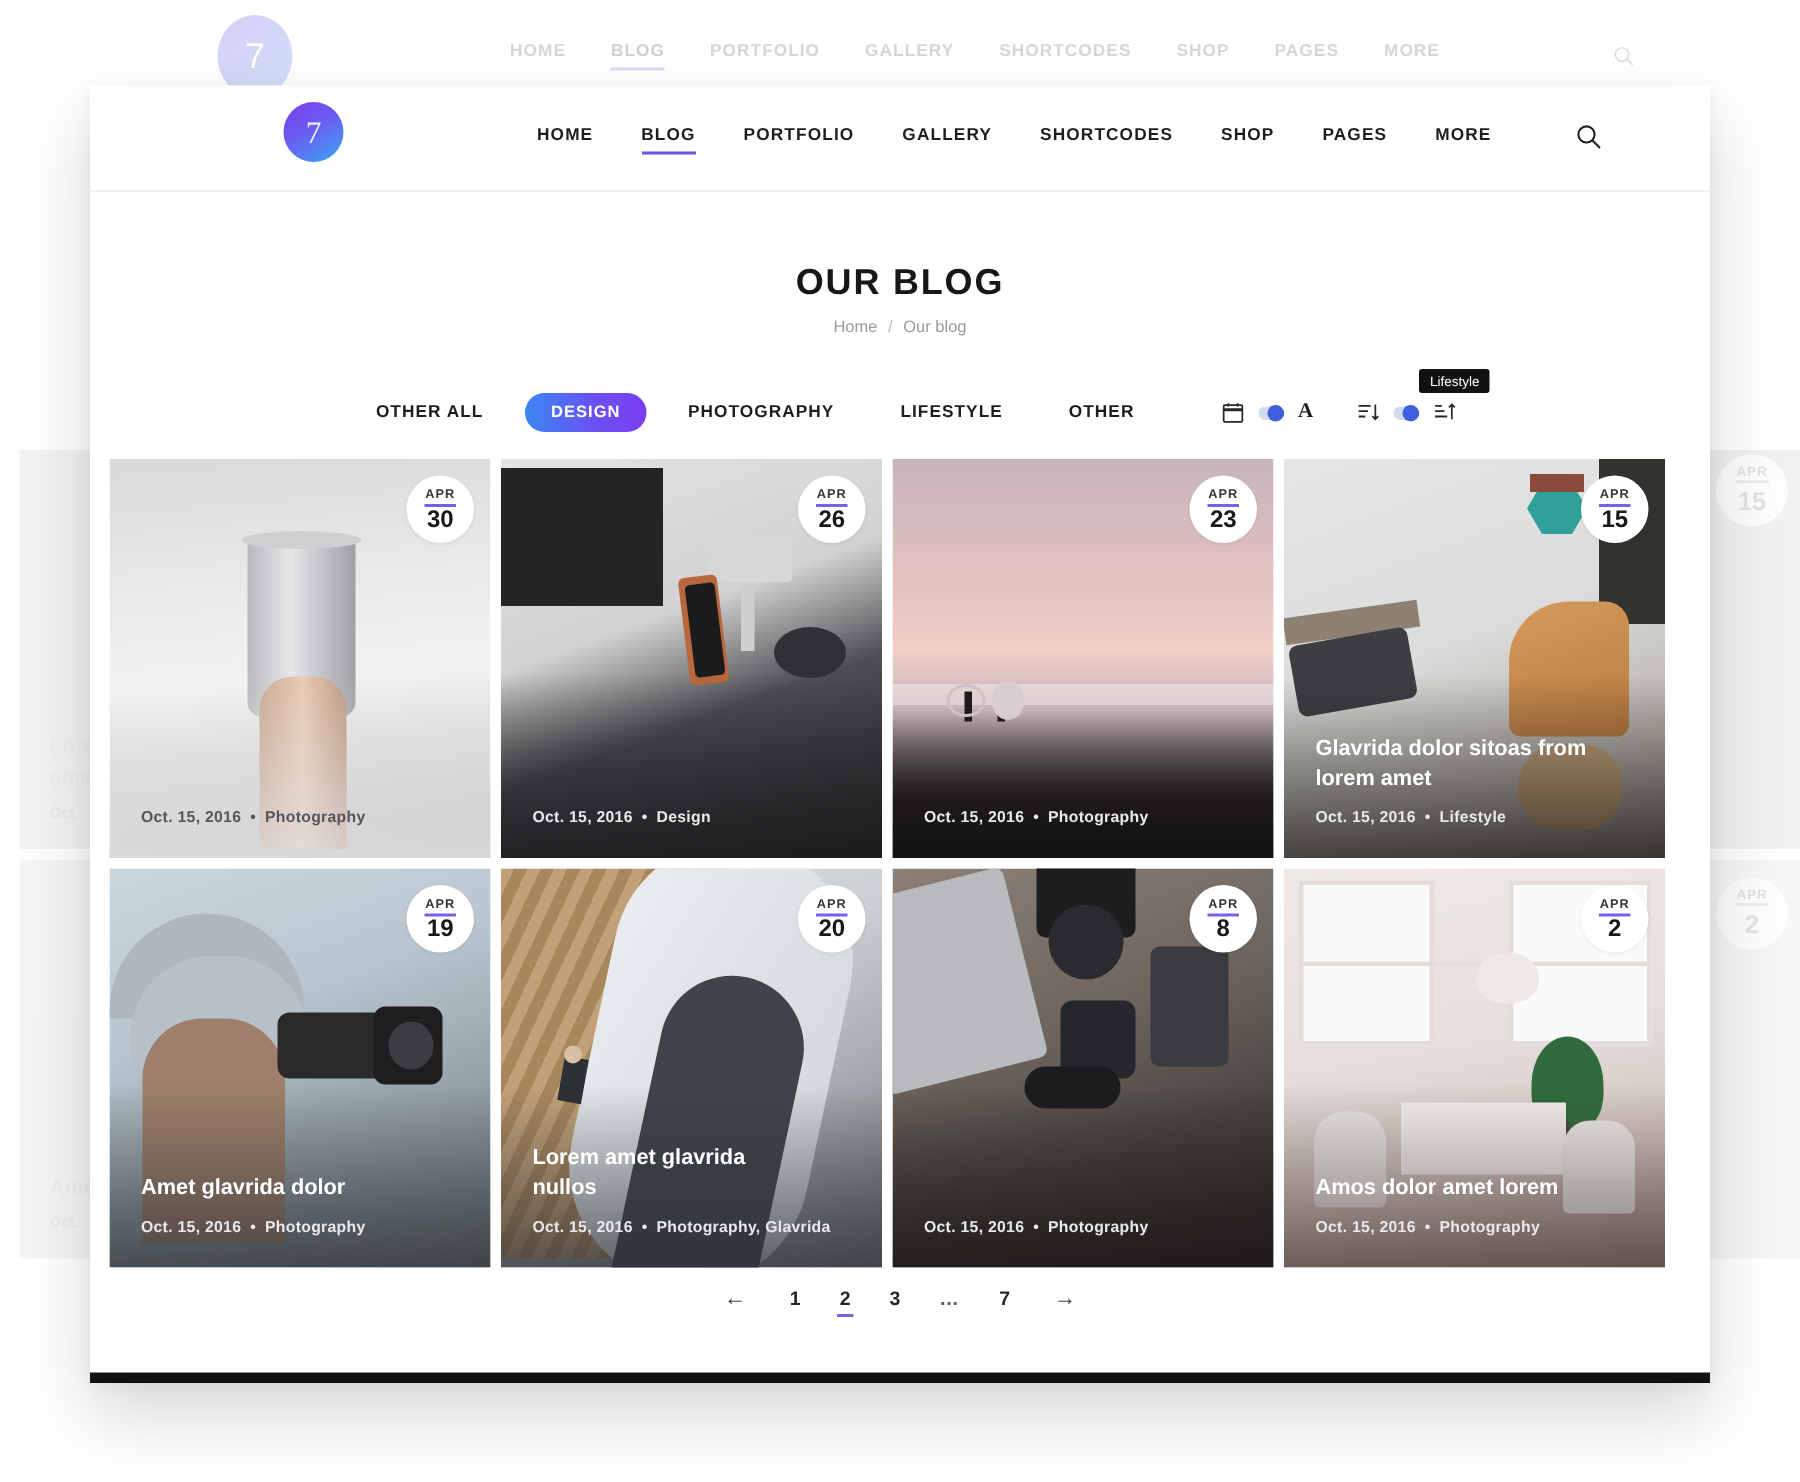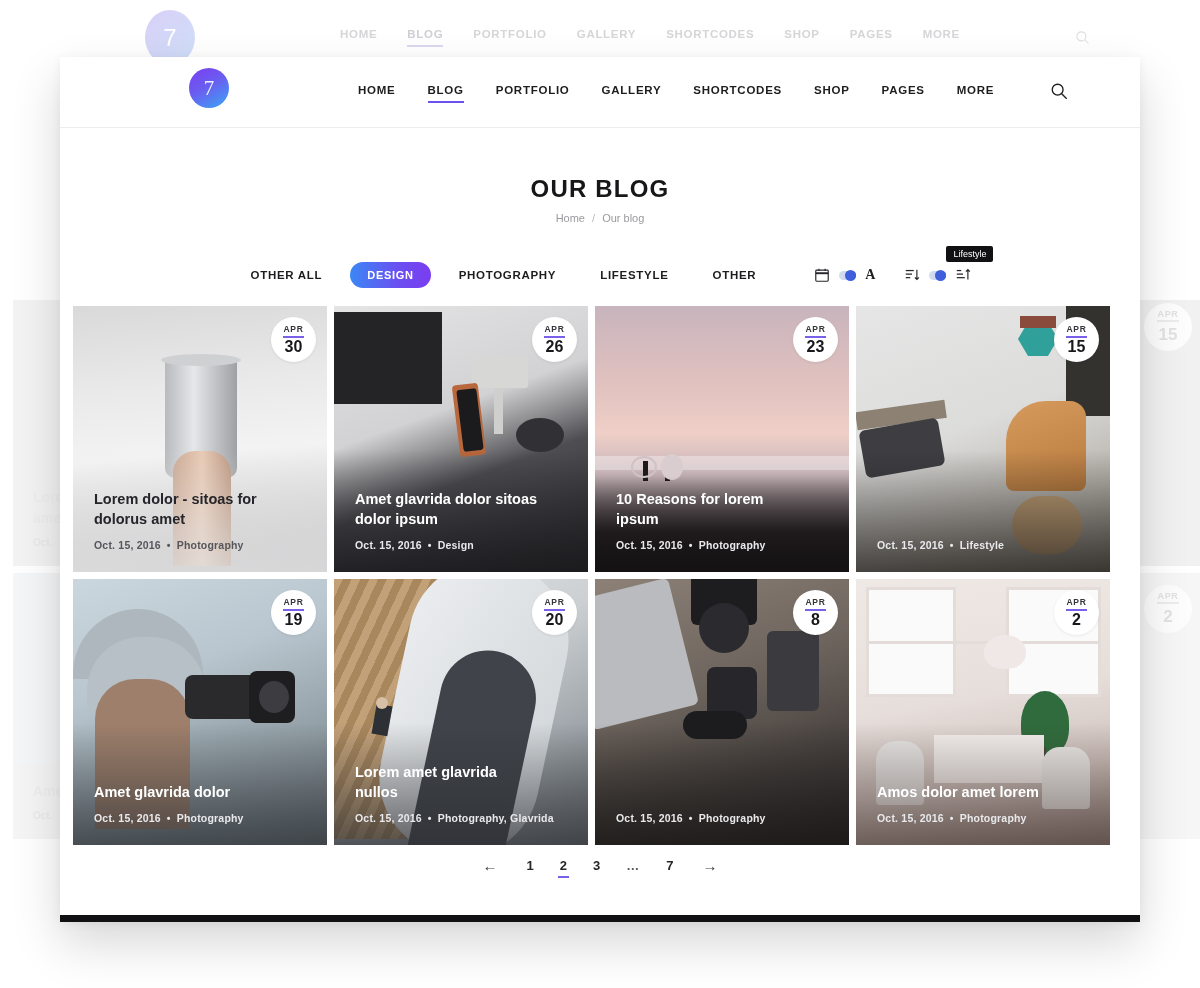--- a/index.html
+++ b/index.html
@@ -363,62 +363,59 @@
         <div style="position:absolute;left:92px;top:52px;width:72px;height:120px;border-radius:4px 4px 10px 10px;background:linear-gradient(90deg,#b9babd,#e6e7e9 40%,#9fa0a4);"></div>
         <div style="position:absolute;left:88px;top:48px;width:80px;height:12px;border-radius:50%;background:#cfd0d2;"></div>
         <div style="position:absolute;left:100px;top:145px;width:58px;height:115px;border-radius:22px 22px 0 0;background:linear-gradient(90deg,#caa893,#e8cbb6 50%,#bb9780);"></div>
       </div>
       <div class="overlay" style="background:linear-gradient(transparent,rgba(225,225,226,.75));"></div>
       <div class="badge">
         <span class="m">APR</span>
         <span class="r"></span>
         <span class="d">30</span>
       </div>
-      <div class="title">Lorem dolor - sitoas for dolorus amet</div>
       <div class="meta">
         <span>Oct. 15, 2016</span><span class="dot">•</span><span>Photography</span>
       </div>
     </div>
 
     <div class="card">
       <div class="ph" style="background:linear-gradient(160deg,#e4e4e5 0%,#d2d2d4 40%,#4e4e52 62%,#2b2b2e 100%);">
         <div style="position:absolute;left:-10px;top:6px;width:118px;height:92px;background:#242427;"></div>
         <div style="position:absolute;left:138px;top:50px;width:56px;height:32px;background:#d7d7d6;border-radius:3px;"></div>
         <div style="position:absolute;left:160px;top:82px;width:9px;height:46px;background:#cfcfce;"></div>
         <div style="position:absolute;left:122px;top:78px;width:26px;height:72px;border-radius:4px;background:#b9673c;transform:rotate(-7deg);"></div>
         <div style="position:absolute;left:126px;top:83px;width:20px;height:62px;border-radius:3px;background:#1b1b1e;transform:rotate(-7deg);"></div>
         <div style="position:absolute;left:182px;top:112px;width:48px;height:34px;border-radius:50%;background:#313135;"></div>
       </div>
       <div class="overlay" style="background:linear-gradient(transparent,rgba(20,20,23,.7));"></div>
       <div class="badge">
         <span class="m">APR</span>
         <span class="r"></span>
         <span class="d">26</span>
       </div>
-      <div class="title">Amet glavrida dolor sitoas dolor ipsum</div>
       <div class="meta">
         <span>Oct. 15, 2016</span><span class="dot">•</span><span>Design</span>
       </div>
     </div>
 
     <div class="card">
       <div class="ph" style="background:linear-gradient(180deg,#c8b4bd 0%,#e2c2bf 30%,#efcfc7 48%,#c9b6bb 62%,#756a6d 73%,#2b2527 85%,#1c1819 100%);">
         <div style="position:absolute;left:0;right:0;top:150px;height:14px;background:rgba(255,255,255,.35);"></div>
         <div style="position:absolute;left:48px;top:155px;width:5px;height:20px;background:#1e1a1b;"></div>
         <div style="position:absolute;left:70px;top:155px;width:5px;height:20px;background:#1e1a1b;"></div>
         <div style="position:absolute;left:36px;top:150px;width:26px;height:22px;border-radius:50%;border:2px solid #cfc1c4;"></div>
         <div style="position:absolute;left:66px;top:148px;width:22px;height:26px;border-radius:50%;background:#d9cdd0;"></div>
       </div>
       <div class="overlay" style="background:linear-gradient(transparent,rgba(18,16,17,.82));height:36%;"></div>
       <div class="badge">
         <span class="m">APR</span>
         <span class="r"></span>
         <span class="d">23</span>
       </div>
-      <div class="title">10 Reasons for lorem ipsum</div>
       <div class="meta">
         <span>Oct. 15, 2016</span><span class="dot">•</span><span>Photography</span>
       </div>
     </div>
 
     <div class="card">
       <div class="ph" style="background:linear-gradient(160deg,#e6e6e6 0%,#dcdcdb 45%,#b8b4ad 75%,#8d857c 100%);">
         <div style="position:absolute;right:0;top:0;width:44px;height:110px;background:#33322f;"></div>
         <div style="position:absolute;right:52px;top:16px;width:40px;height:34px;background:#2fa09a;clip-path:polygon(25% 0,75% 0,100% 50%,75% 100%,25% 100%,0 50%);"></div>
         <div style="position:absolute;right:54px;top:10px;width:36px;height:12px;background:#8a4a3c;"></div>
@@ -426,20 +423,21 @@
         <div style="position:absolute;left:6px;top:118px;width:80px;height:48px;background:#3d3d42;border-radius:6px;transform:rotate(-10deg);"></div>
         <div style="position:absolute;right:24px;top:95px;width:80px;height:90px;border-radius:40px 16px 8px 8px;background:linear-gradient(160deg,#d69b5c,#b87a3e);"></div>
         <div style="position:absolute;right:28px;bottom:18px;width:70px;height:58px;border-radius:30px;background:#c3a177;"></div>
       </div>
       <div class="overlay" style="background:linear-gradient(transparent,rgba(25,23,21,.72));"></div>
       <div class="badge">
         <span class="m">APR</span>
         <span class="r"></span>
         <span class="d">15</span>
       </div>
+      <div class="title">Glavrida dolor sitoas from lorem amet</div>
       <div class="meta">
         <span>Oct. 15, 2016</span><span class="dot">•</span><span>Lifestyle</span>
       </div>
     </div>
 
     <div class="card">
       <div class="ph" style="background:linear-gradient(160deg,#cbd7de 0%,#b9c6cf 35%,#9aa7ae 60%,#6d767b 100%);">
         <div style="position:absolute;left:0;top:30px;width:130px;height:70px;border-radius:70px 70px 0 0;background:#adb7bd;"></div>
         <div style="position:absolute;left:14px;top:58px;width:118px;height:74px;border-radius:54px 54px 10px 10px;background:#b6c0c6;"></div>
         <div style="position:absolute;left:22px;top:100px;width:95px;height:150px;border-radius:40px 40px 0 0;background:#9e7f6b;"></div>

